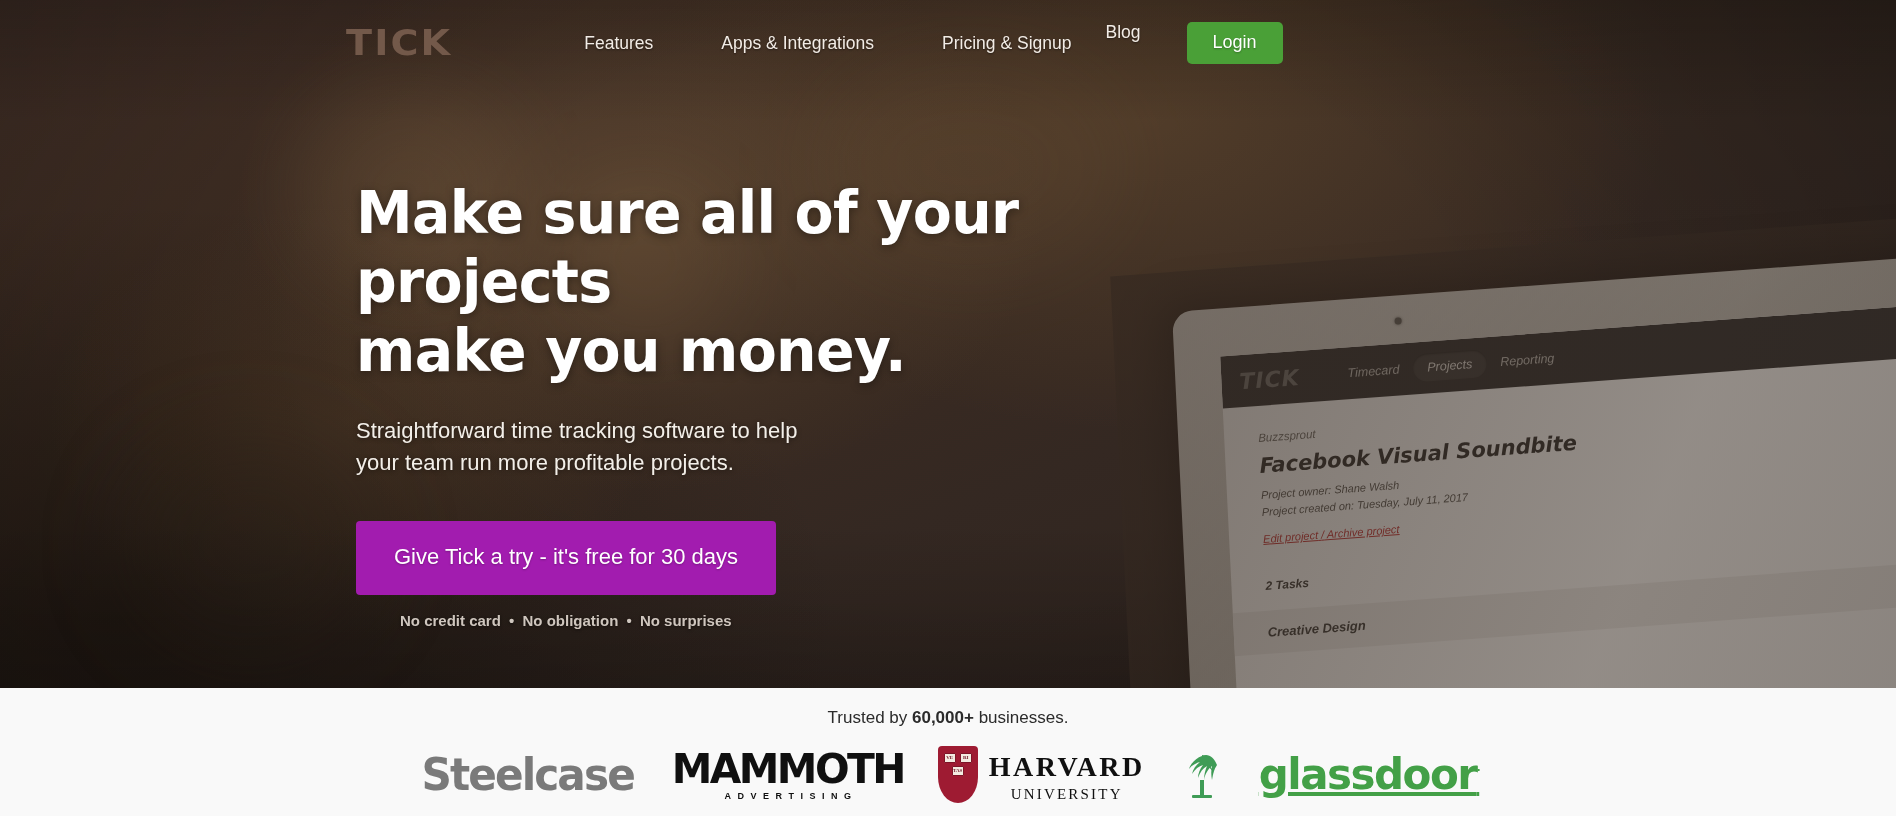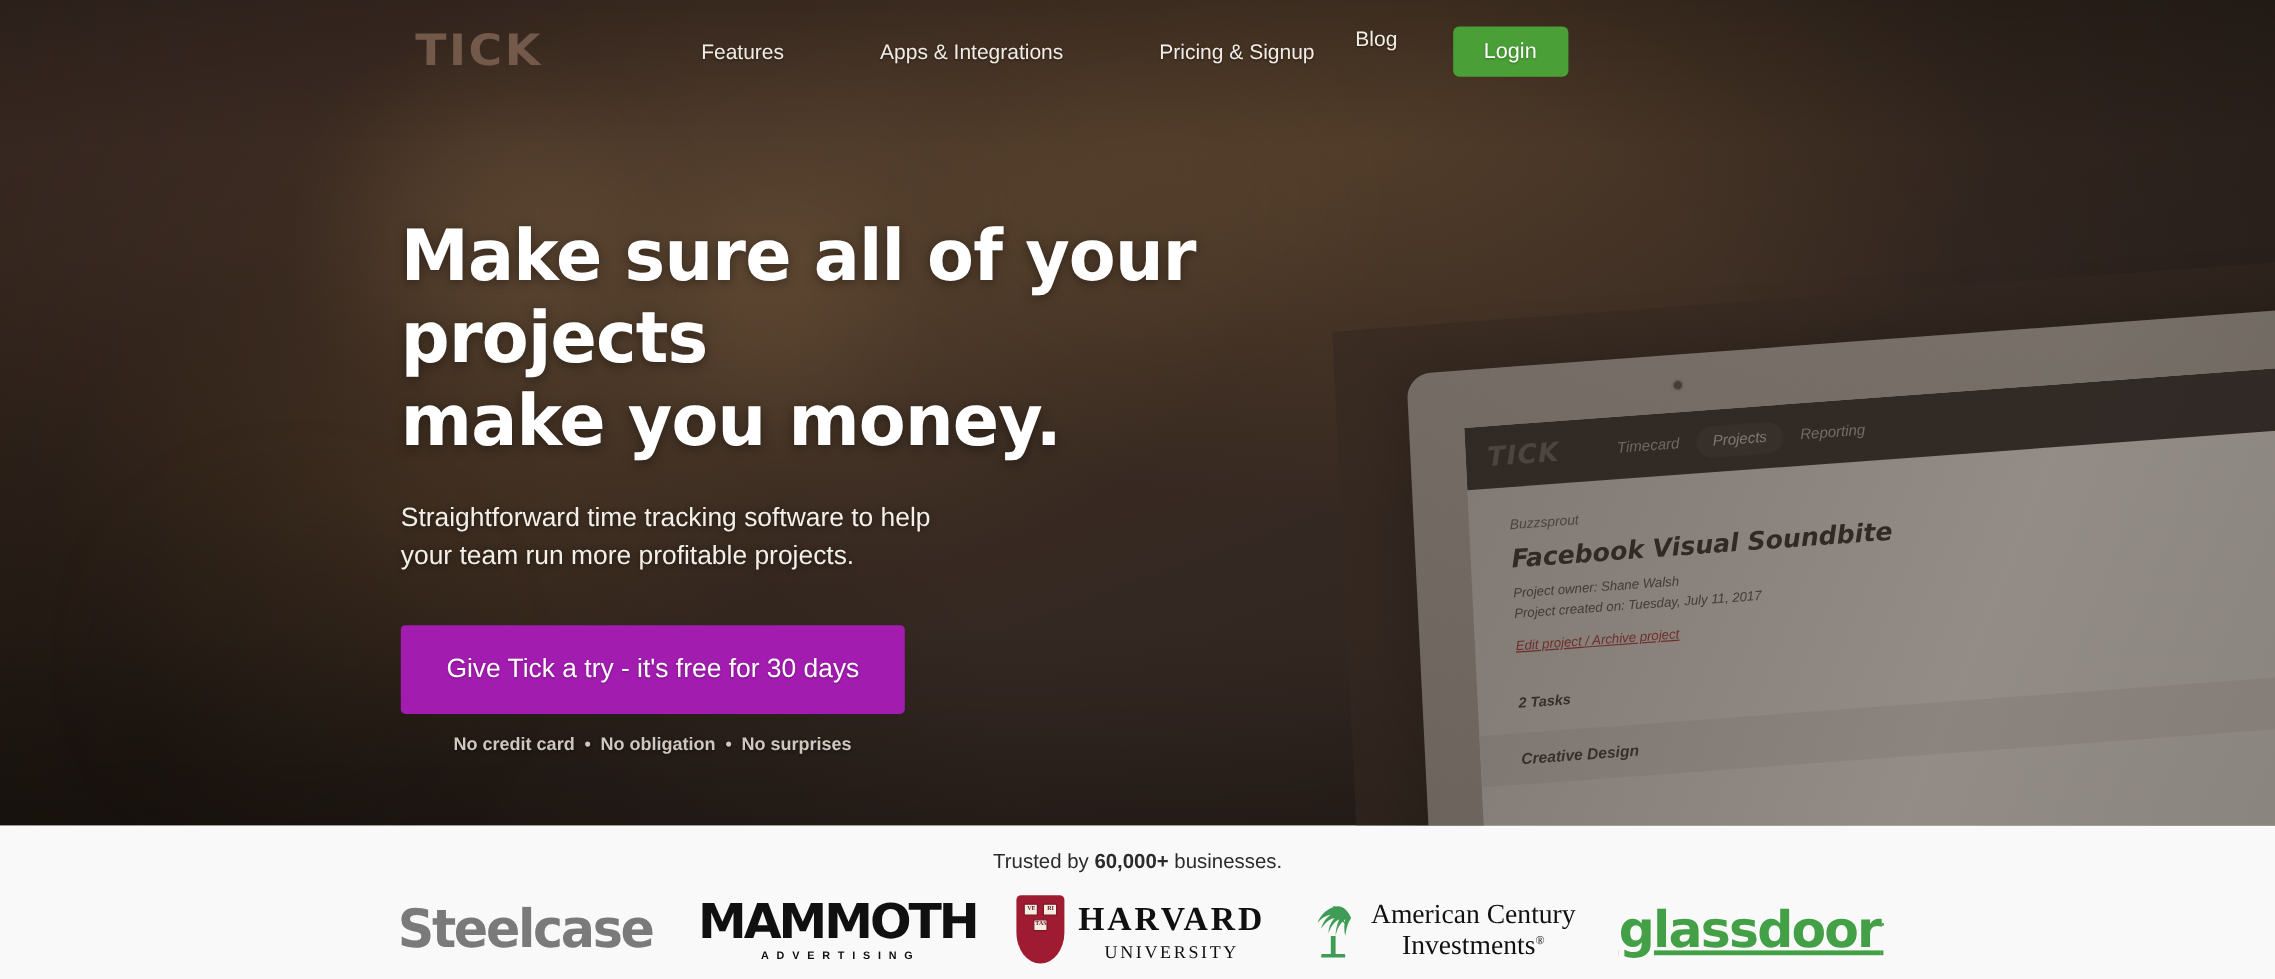--- a/index.html
+++ b/index.html
@@ -64,21 +64,21 @@
     letter-spacing: 2px;
     color: #73594a;
     line-height: 1;
     transform: scaleX(1.06);
     transform-origin: left center;
     user-select: none;
   }
   .nav-links {
     display: flex; align-items: center;
     margin-left: 104px;
-    gap: 12px;
+    gap: 0;
   }
   .nav-link {
     color: #f2ece6;
     font-size: 17.5px;
     padding: 0 34px;
     text-decoration: none;
     white-space: nowrap;
     text-shadow: 0 1px 2px rgba(0,0,0,.45);
   }
   .nav-right {
@@ -97,21 +97,21 @@
     border: none;
     cursor: pointer;
     font-family: "Liberation Sans", sans-serif;
     text-shadow: 0 1px 2px rgba(0,0,0,.30);
     line-height: 1;
   }
 
   
   .hero-copy {
     position: absolute;
-    left: 334px;
+    left: 356px;
     top: 178px;
     z-index: 5;
     width: 840px;
   }
   .headline {
     margin: 0;
     font-family: "DejaVu Sans", sans-serif;
     font-weight: 700;
     font-size: 59px;
     line-height: 1.17;
@@ -439,24 +439,20 @@
 
     <div class="logo-item amcent-wrap">
       <svg class="tree" viewBox="0 0 42 50">
         <g fill="#3f9c56">
           <path d="M21 6c-6 2-11 7-13 13 3-4 7-6 11-7-4 3-7 7-8 12 3-5 7-8 11-9-3 4-5 8-5 13 2-6 5-10 9-12-2 5-3 9-3 14 1-6 4-11 8-14-1 5-1 9 0 14 1-6 2-11 5-15-3-7-8-12-15-9z"></path>
           <path d="M21 5c6 1 11 6 14 12-3-3-7-5-11-6 4 3 7 7 9 12-3-5-8-8-12-9"></path>
           <rect x="19" y="30" width="4" height="16"></rect>
           <rect x="11" y="45" width="20" height="3" rx="1"></rect>
         </g>
       </svg>
-      <span class="amcent-text">
-        <span>American Century</span><br>
-        <span>Investments</span><sup>®</sup>
-      </span>
     </div>
 
     <div class="logo-item">
       <span class="glassdoor"><span>glassdoor</span><sup>·</sup></span>
     </div>
 
   </div>
 </section>
 
 </body></html>

